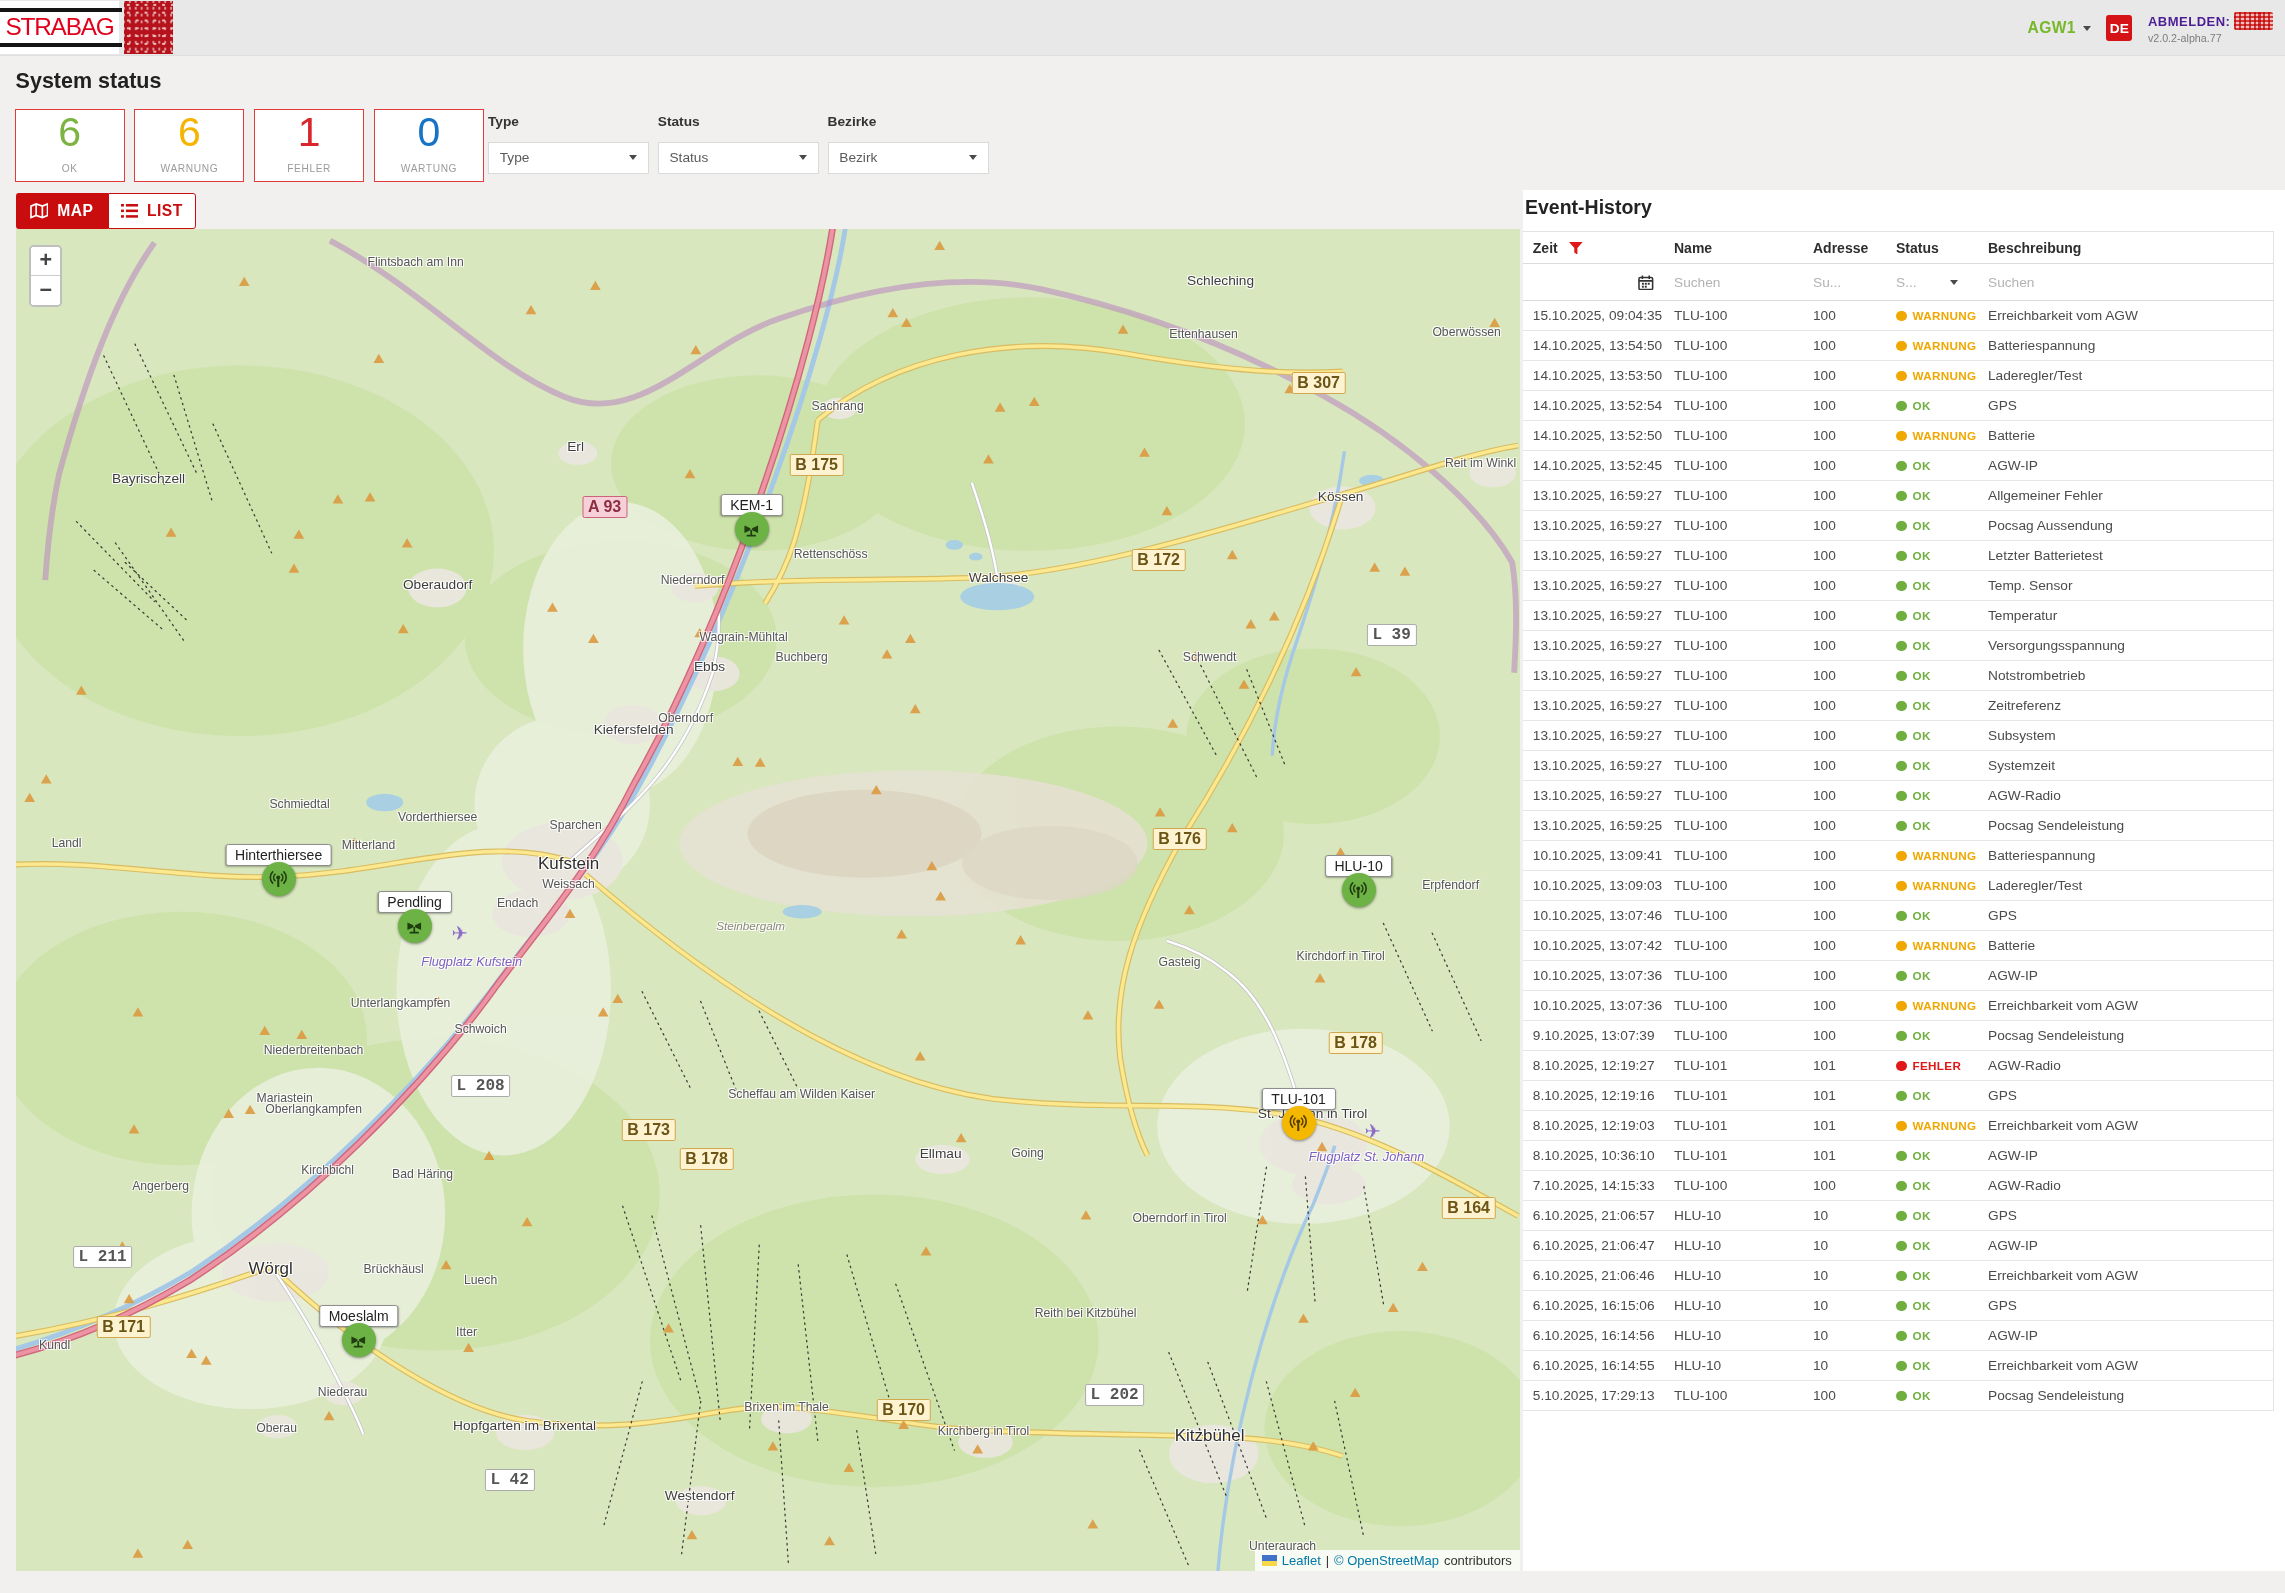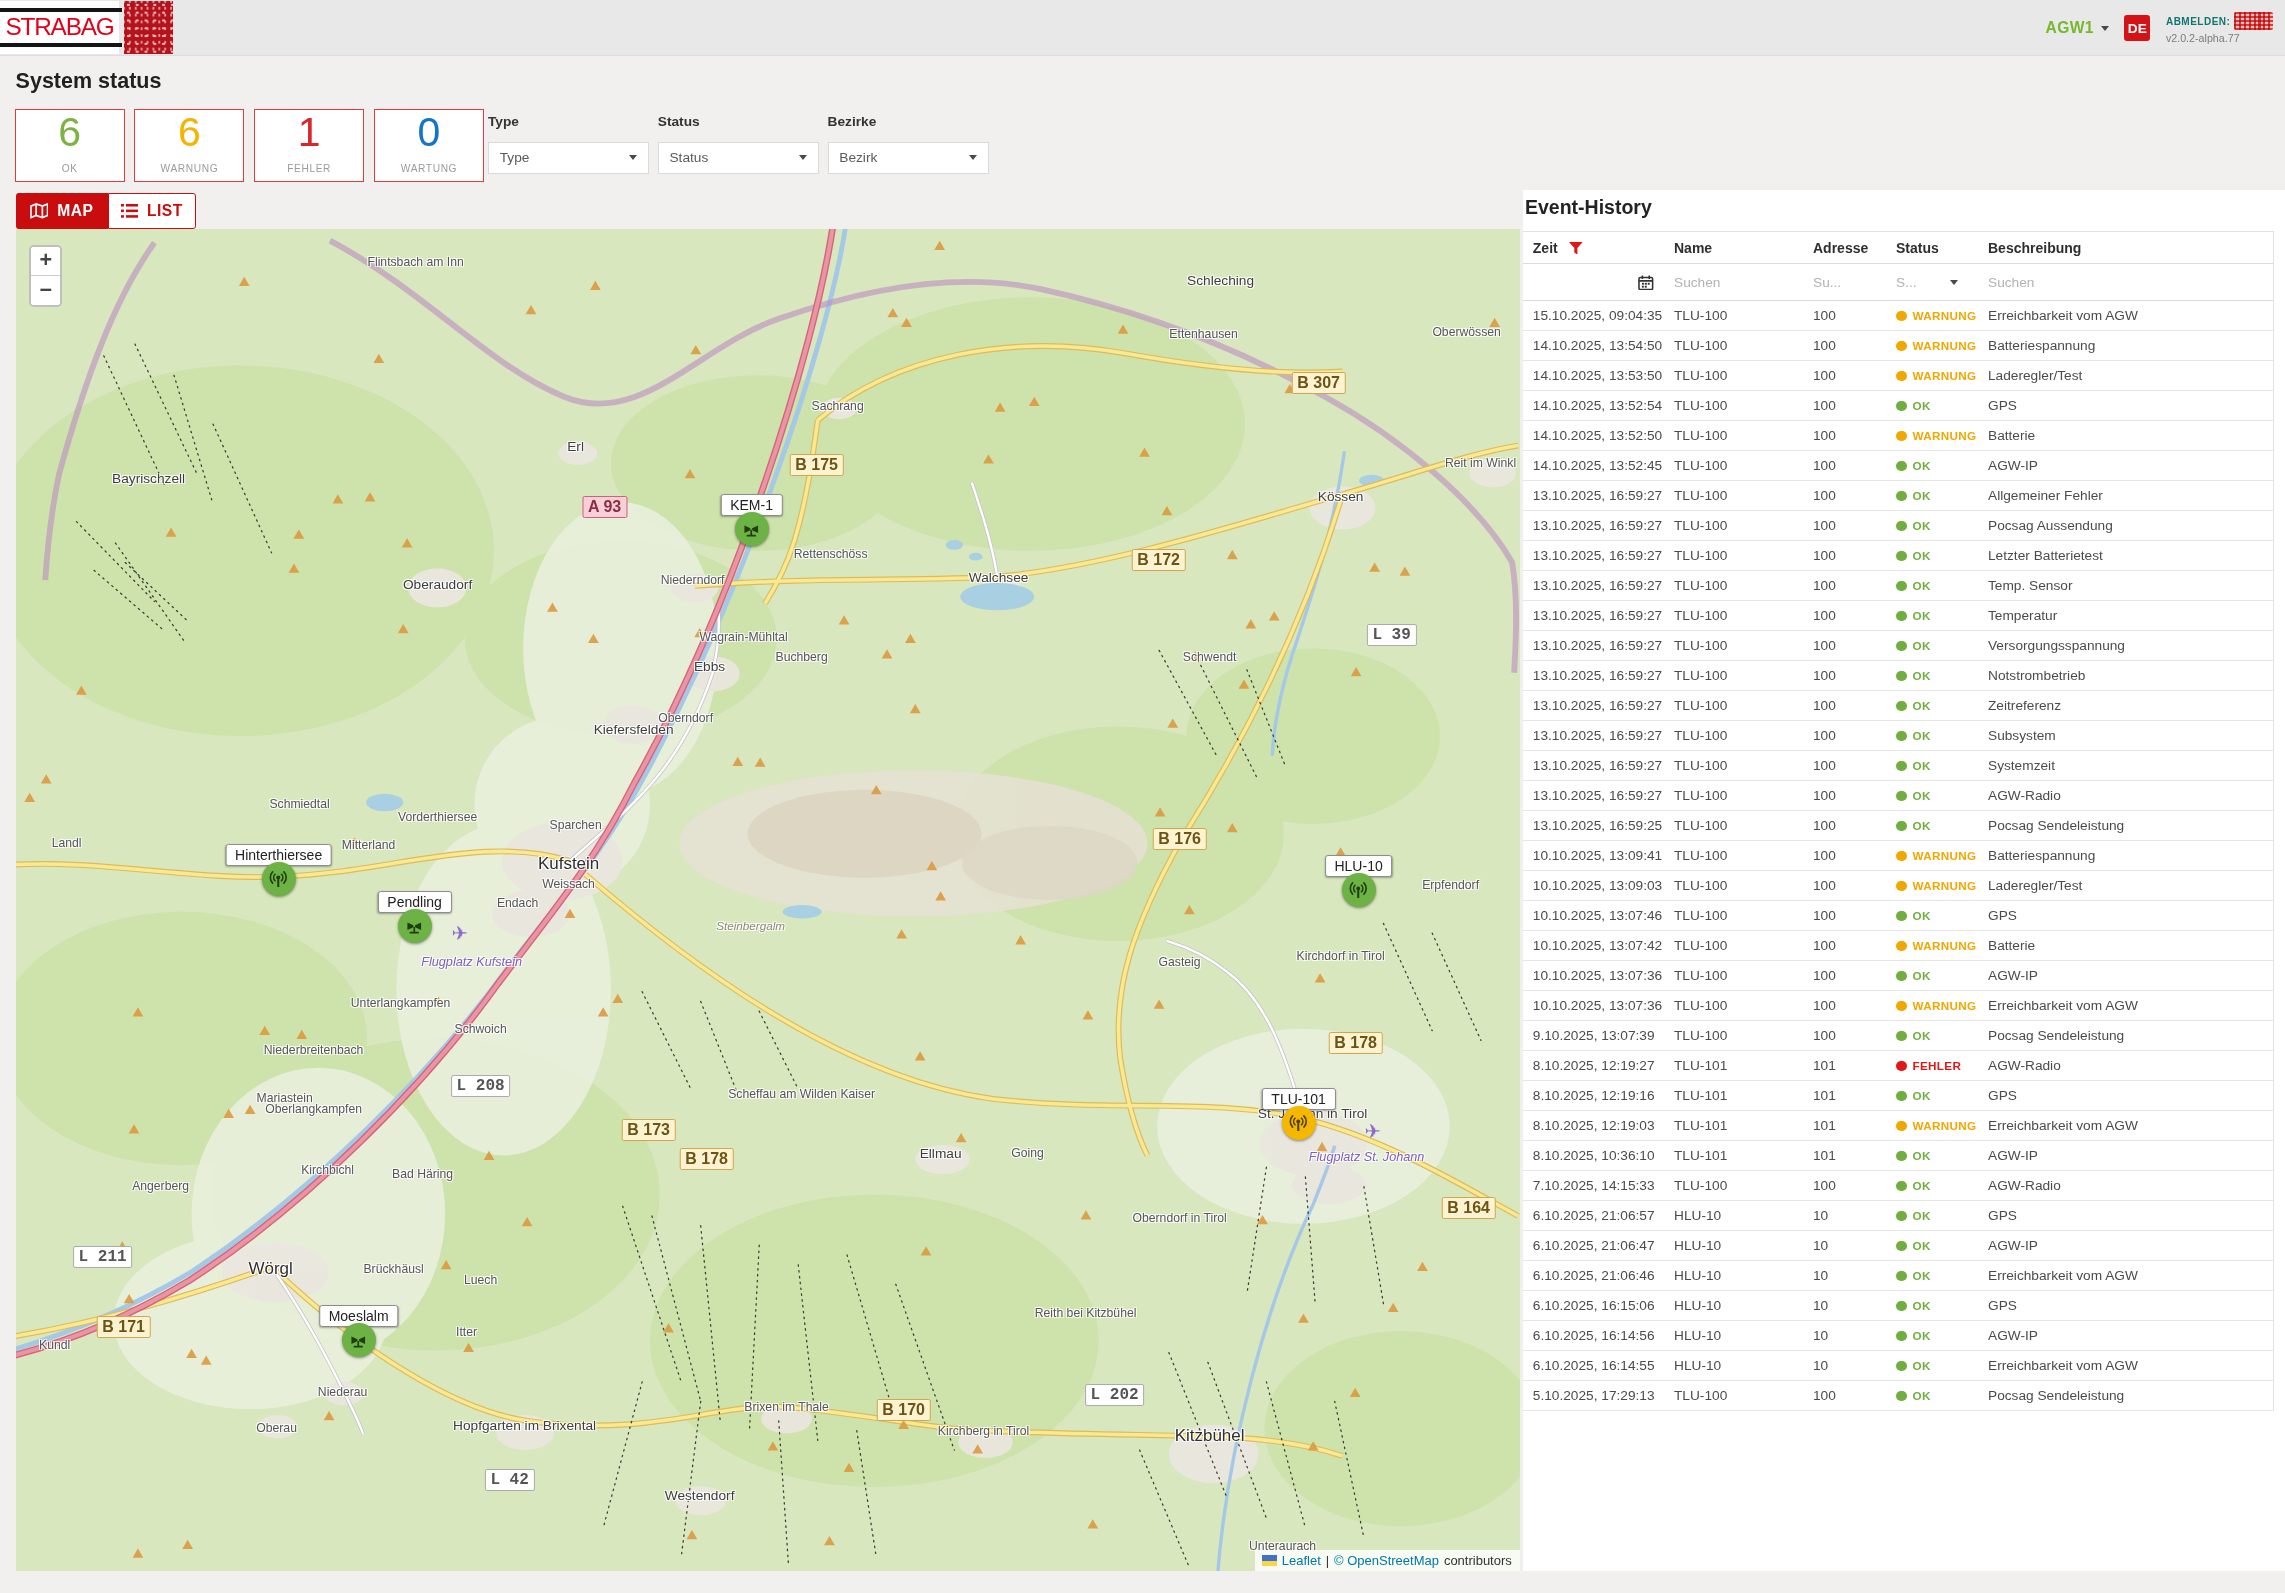--- a/index.html
+++ b/index.html
@@ -22,21 +22,21 @@
     background-size: 8.8px 7.8px, 5.9px 6.8px; background-position: 0 0, 2.9px 3.9px; opacity:.75; }
   .nav { position:absolute; left:187px; top:0; height:56px; display:flex; }
   .nav-item { height:56px; line-height:56px; padding:0 19.5px; font-size:14.6px; letter-spacing:0.9px; color:#3e3e3e; cursor:pointer; white-space:nowrap; }
   .nav-item.active { background:#c90d0e; color:#fff; }
   .hdr-right { position:absolute; right:11.7px; top:0; height:56px; display:flex; align-items:center; gap:15.6px; }
   .agw { color:#76b82a; font-weight:bold; font-size:15.6px; display:flex; align-items:center; gap:6.8px; cursor:pointer; letter-spacing:0.4px; }
   .caret-dk { width:0; height:0; border-left:4.9px solid transparent; border-right:4.9px solid transparent; border-top:5.9px solid #4a4a4a; }
   .lang { width:26px; height:26px; background:#d51317; color:#fff; font-weight:bold; font-size:13.7px; display:flex; align-items:center; justify-content:center; border-radius:2.9px; cursor:pointer; }
   .logout-block { display:flex; flex-direction:column; align-items:flex-start; }
   .logout-row { display:flex; align-items:center; gap:3.9px; }
-  .logout { font-weight:bold; font-size:10px; color:#0f766e; letter-spacing:0.5px; cursor:pointer; }
+  .logout { font-weight:bold; font-size:13px; color:#4c1d95; letter-spacing:0.5px; cursor:pointer; }
   .redact { width:39px; height:17.6px; border-radius:2px;
     background-image: repeating-linear-gradient(0deg, rgba(200,10,10,.75) 0 2px, rgba(255,120,120,.25) 2px 3.9px),
                       repeating-linear-gradient(90deg, rgba(190,0,0,.85) 0 2px, rgba(255,180,180,.3) 2px 4.9px);
     filter: blur(0.4px); }
   .version { font-size:10.7px; color:#7c7c7c; margin-top:2px; }
   
   .sys-title { position:absolute; left:15.6px; top:69px; font-size:21.5px; font-weight:bold; color:#212121; }
   .cards { position:absolute; left:14.6px; top:109px; display:flex; gap:9.8px; }
   .card { width:110px; height:73px; background:#fff; border:1px solid #e23b3b; display:flex; flex-direction:column; align-items:center; justify-content:space-between; padding:1px 0 6.8px; cursor:pointer; }
   .card-num { font-size:41px; line-height:1.05; }

